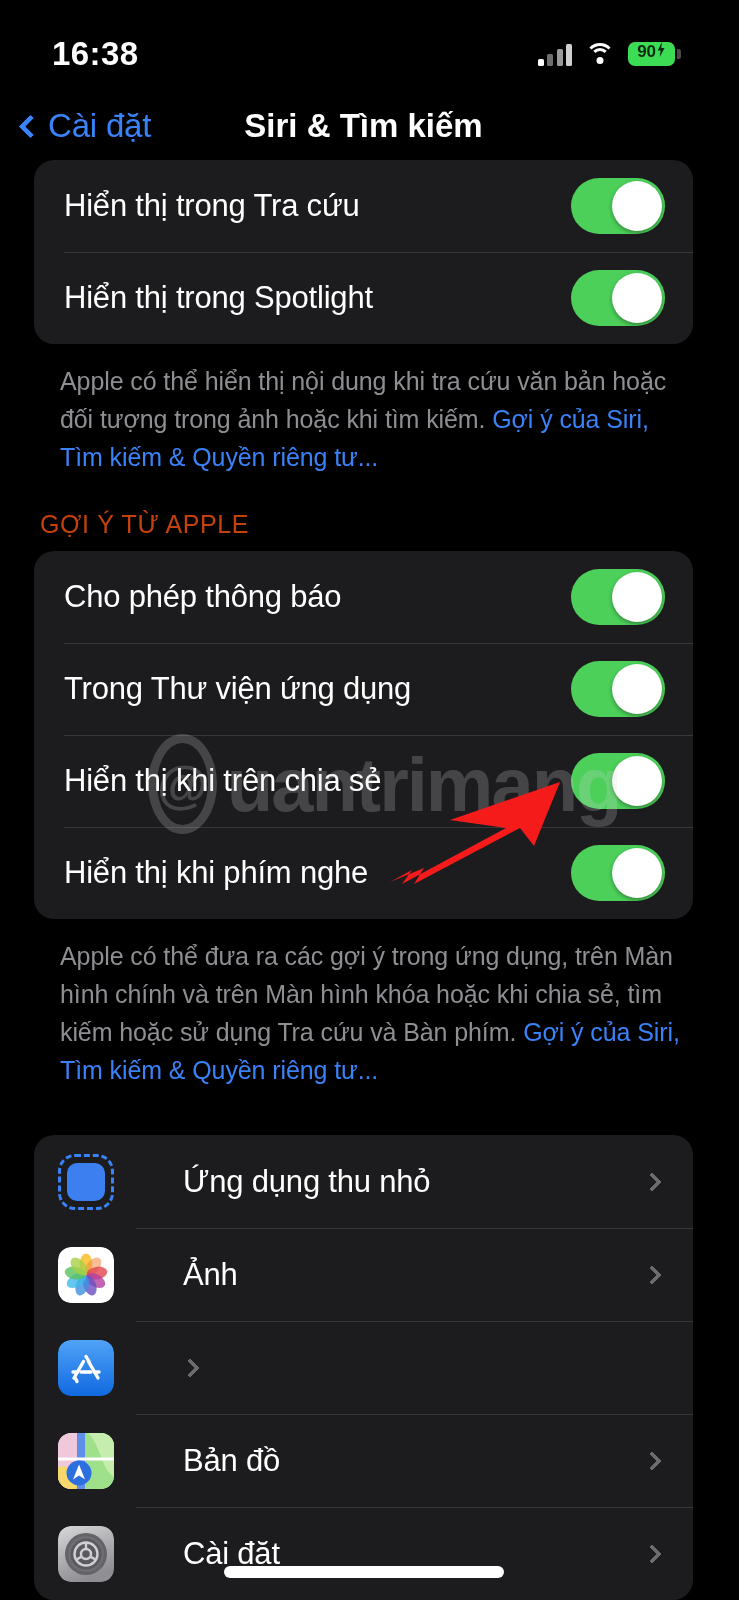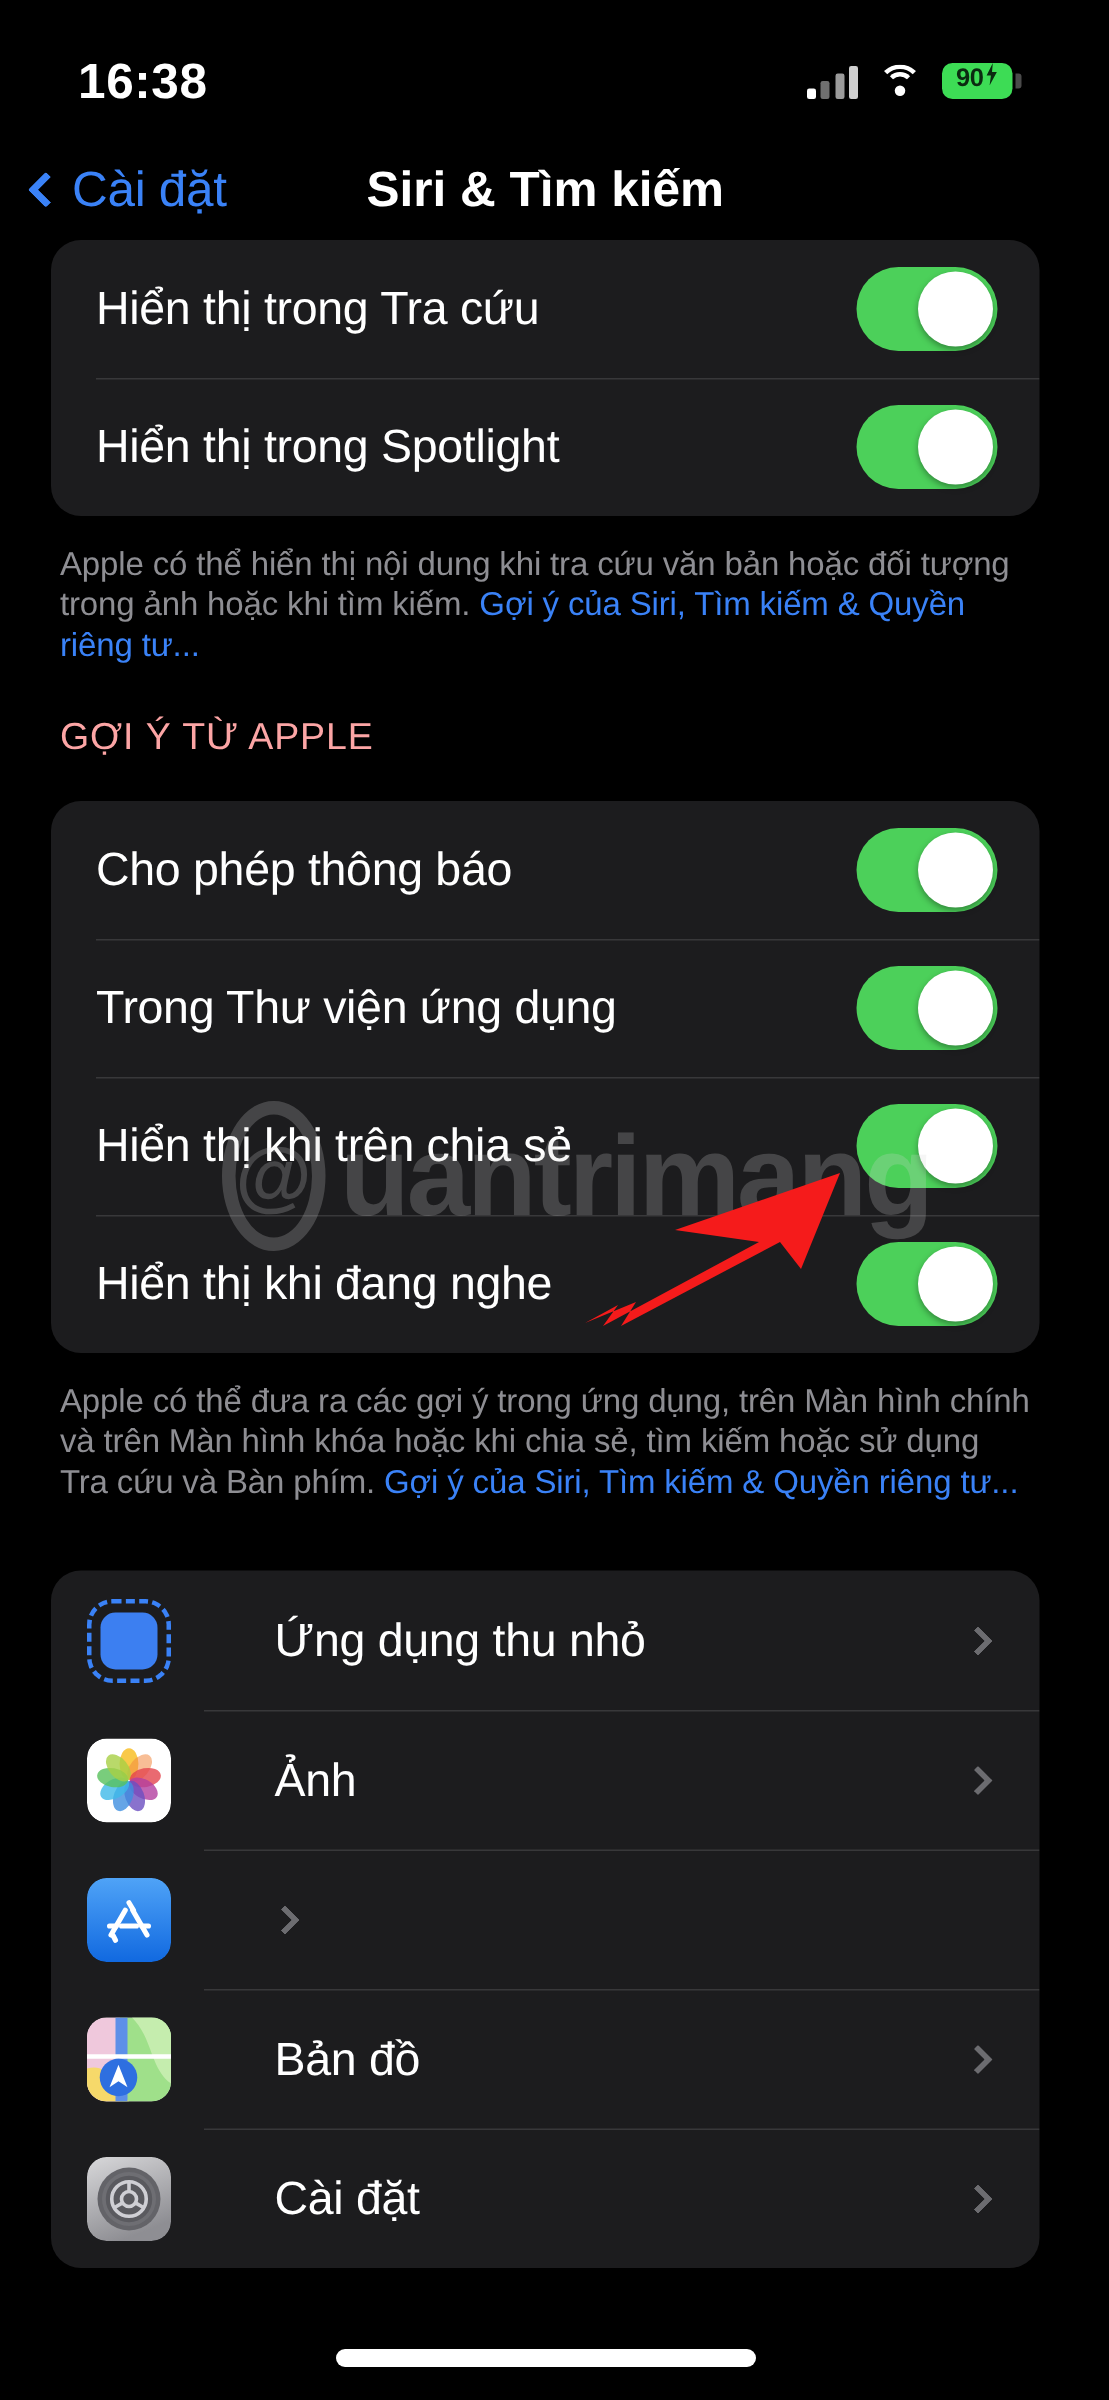--- a/index.html
+++ b/index.html
@@ -114,28 +114,28 @@
     width:94px; height:56px; border-radius:28px;
     background:#4CD05A; position:relative; flex:none; cursor:pointer;
   }
   .toggle .knob {
     position:absolute; top:3px; left:41px;
     width:50px; height:50px; border-radius:50%;
     background:#fff; box-shadow:0 2px 4px rgba(0,0,0,.35);
   }
 
   .footer {
-    color:#8E8E93; font-size:22px; line-height:27px;
-    padding:18px 40px 0 40px; letter-spacing:-0.1px;
+    color:#8E8E93; font-size:25px; line-height:38px;
+    padding:18px 40px 0 60px; letter-spacing:-0.1px;
   }
   .footer a { color:#3A82F7; text-decoration:none; }
 
   .section-hdr {
-    color:#fca5a5; font-size:25px; letter-spacing:0.6px;
-    padding:34px 40px 28px 40px; text-transform:uppercase;
+    color:#c2410c; font-size:25px; letter-spacing:0.6px;
+    padding:34px 40px 12px 40px; text-transform:uppercase;
   }
 
   
   .approw {
     position:relative; display:flex; align-items:center;
     min-height:93px; padding:0 28px 0 24px;gap:47px;
   }
   .approw + .approw::before {
     content:""; position:absolute; left:102px; right:0; top:0;
     height:1px; background:#38383A;
@@ -257,21 +257,21 @@
             <span class="knob"></span>
           </span>
       </div>
       <div class="row">
         <span class="row-label">Hiển thị khi trên chia sẻ</span>
         <span class="toggle">
             <span class="knob"></span>
           </span>
       </div>
       <div class="row">
-        <span class="row-label">Hiển thị khi đang nghe</span>
+        <span class="row-label">Hiển thị khi phím nghe</span>
         <span class="toggle">
             <span class="knob"></span>
           </span>
       </div>
     </div>
 
     <div class="footer">
       <span>Apple có thể đưa ra các gợi ý trong ứng dụng, trên Màn hình chính và trên Màn hình khóa hoặc khi chia sẻ, tìm kiếm hoặc sử dụng Tra cứu và Bàn phím. </span><a href="#">Gợi ý của Siri, Tìm kiếm &amp; Quyền riêng tư...</a>
     </div>
 

